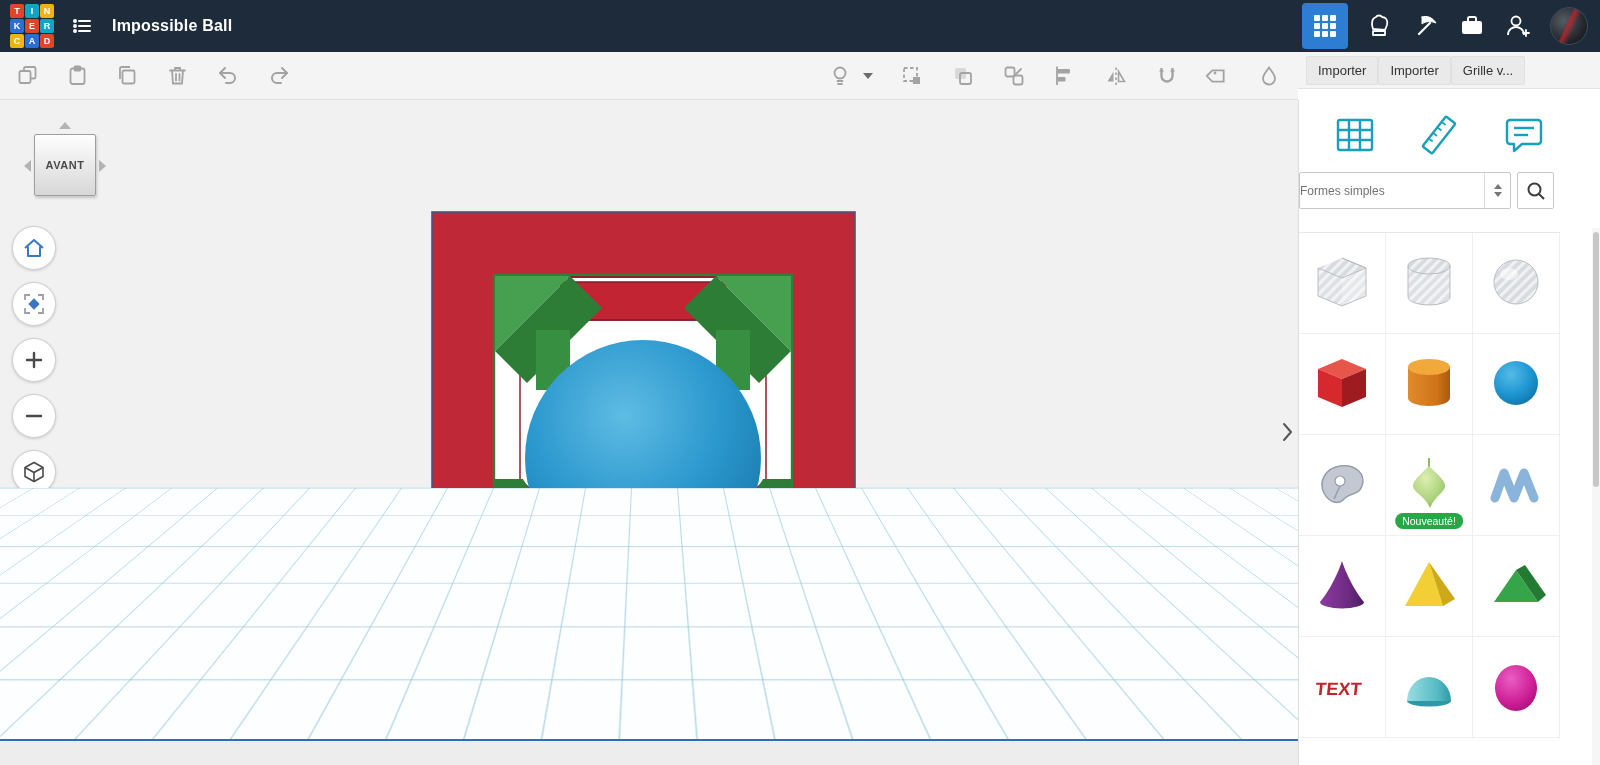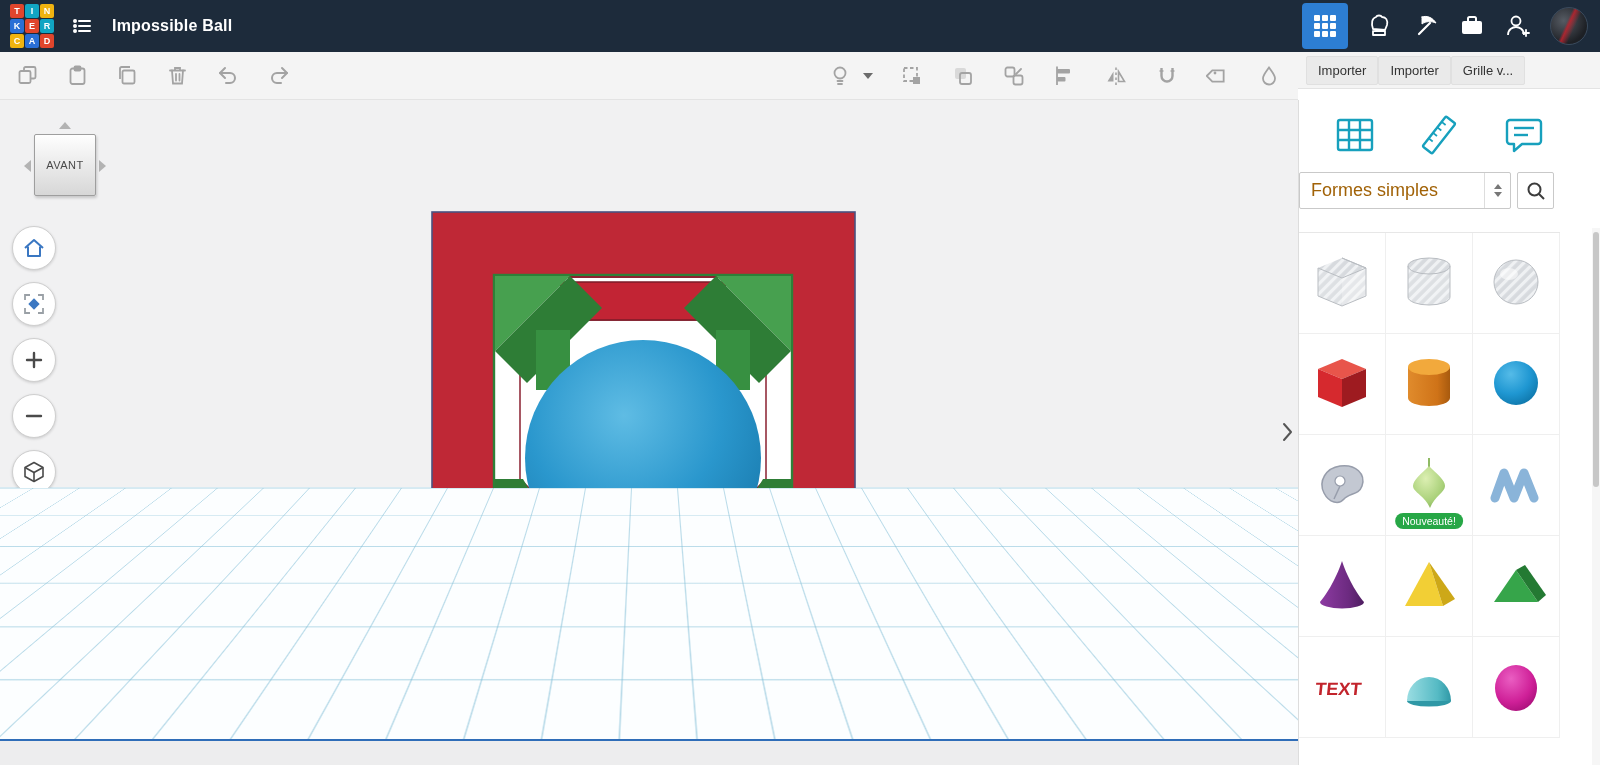--- a/index.html
+++ b/index.html
@@ -41,21 +41,21 @@
     background-size:46px 46px;background-color:#fcfeff}
   .ground-line{position:absolute;top:639px;left:0;width:1298px;height:2px;background:#2f6db8}
   .ground-strip{position:absolute;top:641px;left:0;width:1298px;height:24px;background:#ededee}
   .axis-line{position:absolute;left:642px;top:537px;width:2px;height:102px;background:#2a5ca8}
   .model{position:absolute;left:431px;top:111px}
 
   
   .viewcube{position:absolute;left:28px;top:22px;width:74px;height:80px}
   .vc-box{position:absolute;left:6px;top:12px;width:62px;height:62px;background:linear-gradient(#fefefe,#d7d7d7);
     border:1.5px solid #9e9e9e;border-radius:2px;box-shadow:1px 2px 3px rgba(0,0,0,.18);
-    display:flex;align-items:center;justify-content:center;font-size:11px;font-weight:normal;color:#4a4a4a;letter-spacing:.5px;cursor:pointer}
+    display:flex;align-items:center;justify-content:center;font-size:11px;font-weight:bold;color:#4a4a4a;letter-spacing:.5px;cursor:pointer}
   .vc-arrow{position:absolute;width:0;height:0;cursor:pointer}
   .vc-up{left:31px;top:0;border-left:6px solid transparent;border-right:6px solid transparent;border-bottom:7px solid #b3b3b3}
   .vc-left{left:-4px;top:38px;border-top:6px solid transparent;border-bottom:6px solid transparent;border-right:7px solid #b3b3b3}
   .vc-right{left:71px;top:38px;border-top:6px solid transparent;border-bottom:6px solid transparent;border-left:7px solid #b3b3b3}
 
   .nav-circle{position:absolute;left:12px;width:44px;height:44px;border-radius:50%;background:#fff;border:1px solid #cfcfcf;
     box-shadow:0 1px 3px rgba(0,0,0,.16);display:flex;align-items:center;justify-content:center;cursor:pointer}
 
   .settings-btn{position:absolute;right:22px;bottom:62px;width:100px;height:22px;background:#f5f5f5;border:1px solid #e2e2e2;border-radius:3px;
     font-size:12px;color:#0369a1;display:flex;align-items:center;justify-content:center;cursor:pointer}
@@ -66,21 +66,21 @@
   .snap-caret{width:0;height:0;border-left:4px solid transparent;border-right:4px solid transparent;border-top:5px solid #666}
 
   .collapse-tab{position:absolute;right:2px;top:312px;width:18px;height:40px;display:flex;align-items:center;justify-content:center;cursor:pointer}
 
   
   .side-panel{position:absolute;top:100px;left:1298px;width:302px;height:665px;background:#fff;border-left:1px solid #ddd;overflow:hidden}
   .sp-topicons{display:flex;align-items:center;justify-content:space-around;padding:12px 34px 8px 14px;height:66px}
   .sp-topicons .t-icon{width:48px;height:48px}
   .sp-filter{display:flex;align-items:center;gap:6px;padding:6px 0 10px 0}
   .dropdown{width:212px;height:37px;background:#fff;border:1px solid #c9c9c9;border-radius:2px;display:flex;align-items:center;cursor:pointer}
-  .dropdown .dd-text{flex:1;font-size:18px;color:#a16207;padding-left:11px}
+  .dropdown .dd-text{flex:1;font-size:12px;color:#737373;}
   .dd-stepper{width:26px;height:100%;border-left:1px solid #ddd;display:flex;flex-direction:column;align-items:center;justify-content:center;gap:3px}
   .dd-up{width:0;height:0;border-left:4px solid transparent;border-right:4px solid transparent;border-bottom:5px solid #777}
   .dd-down{width:0;height:0;border-left:4px solid transparent;border-right:4px solid transparent;border-top:5px solid #777}
   .search-btn{width:37px;height:37px;border:1px solid #c9c9c9;border-radius:2px;display:flex;align-items:center;justify-content:center;cursor:pointer;background:#fff}
 
   .shape-grid{position:absolute;top:132px;left:0;width:261px;height:533px;display:grid;grid-template-columns:repeat(3,87px);grid-auto-rows:101px;border-top:1px solid #e7e7e7;overflow:hidden}
   .cell{border-right:1px solid #efefef;border-bottom:1px solid #efefef;display:flex;align-items:center;justify-content:center;position:relative;cursor:pointer}
   .badge{position:absolute;left:50%;transform:translateX(-50%);bottom:6px;background:#27a746;color:#fff;font-size:10.5px;font-weight:normal;
     padding:2px 7px;border-radius:9px;white-space:nowrap}
   .scrollbar{position:absolute;right:0;top:128px;width:8px;height:537px;background:#f6f6f6}

